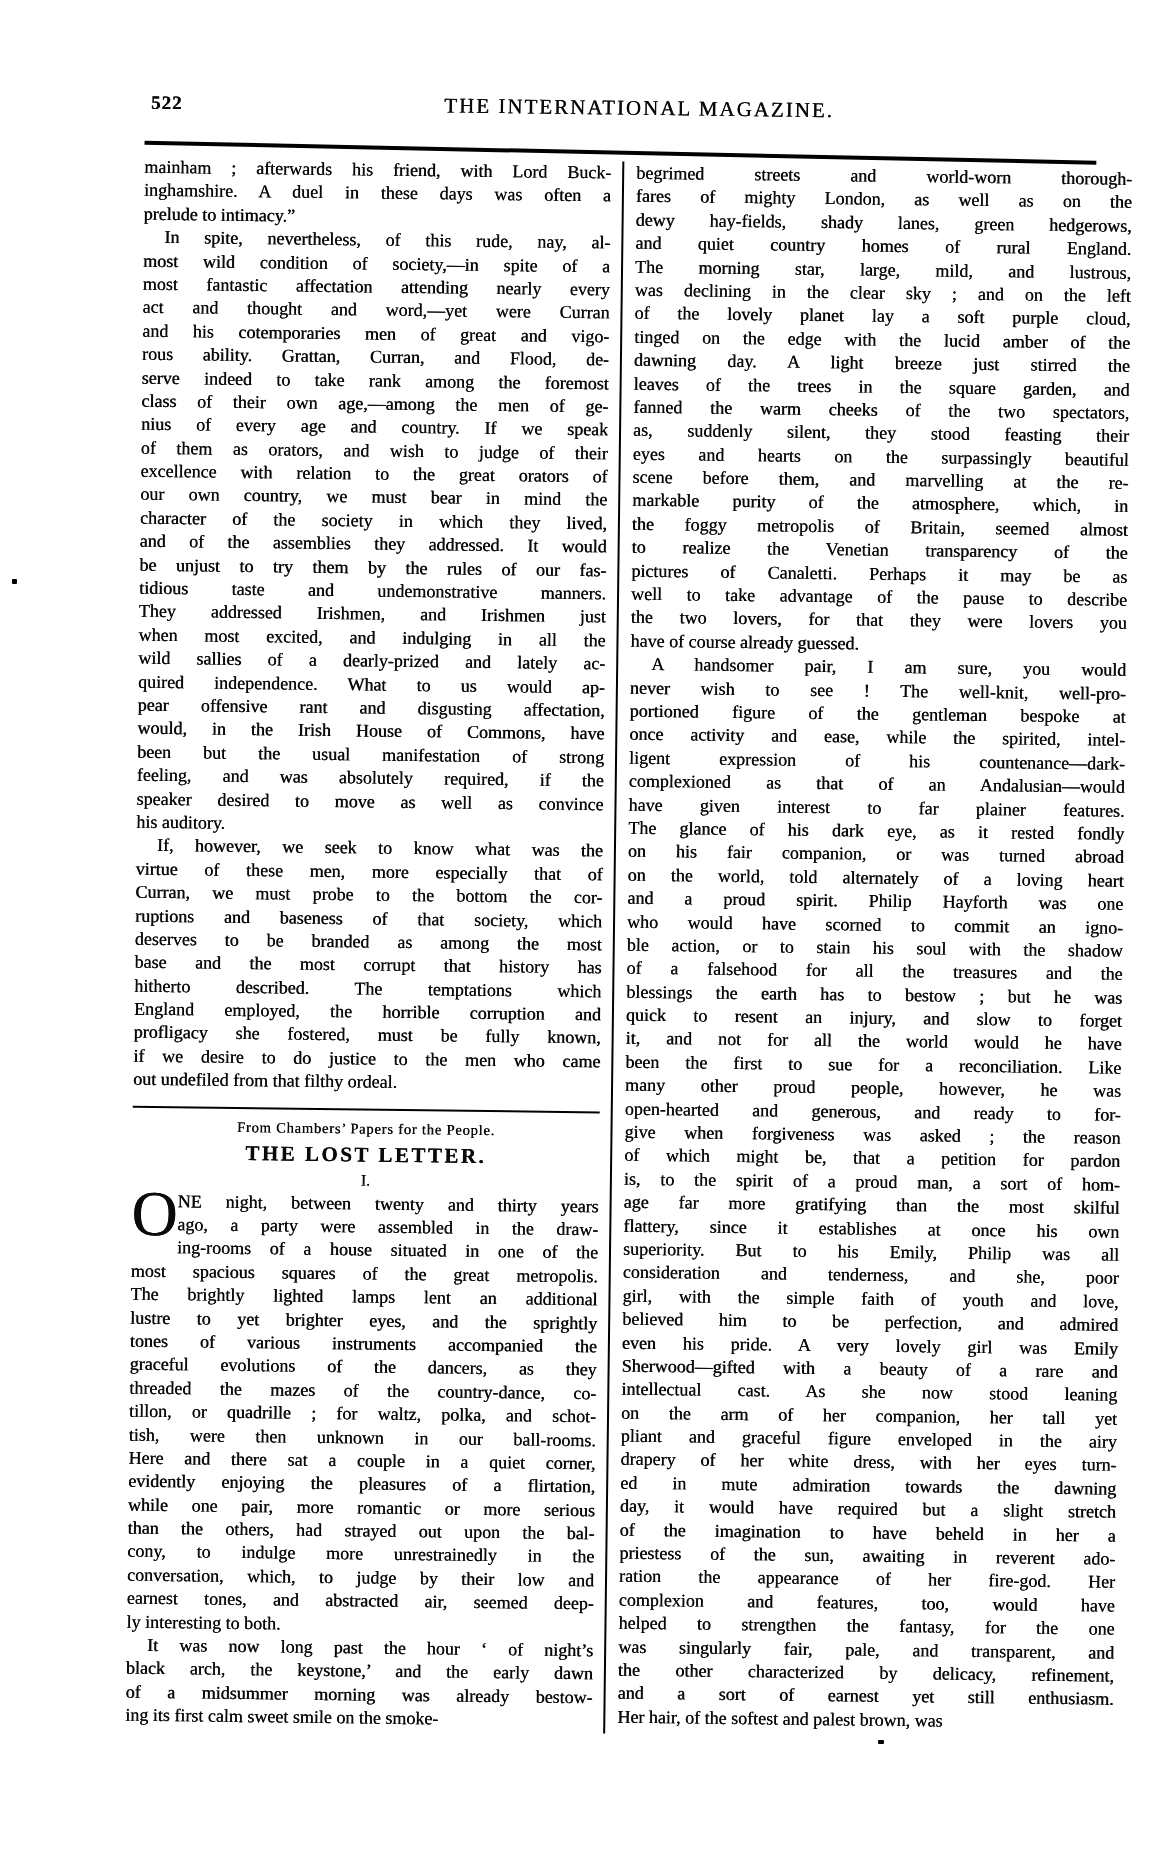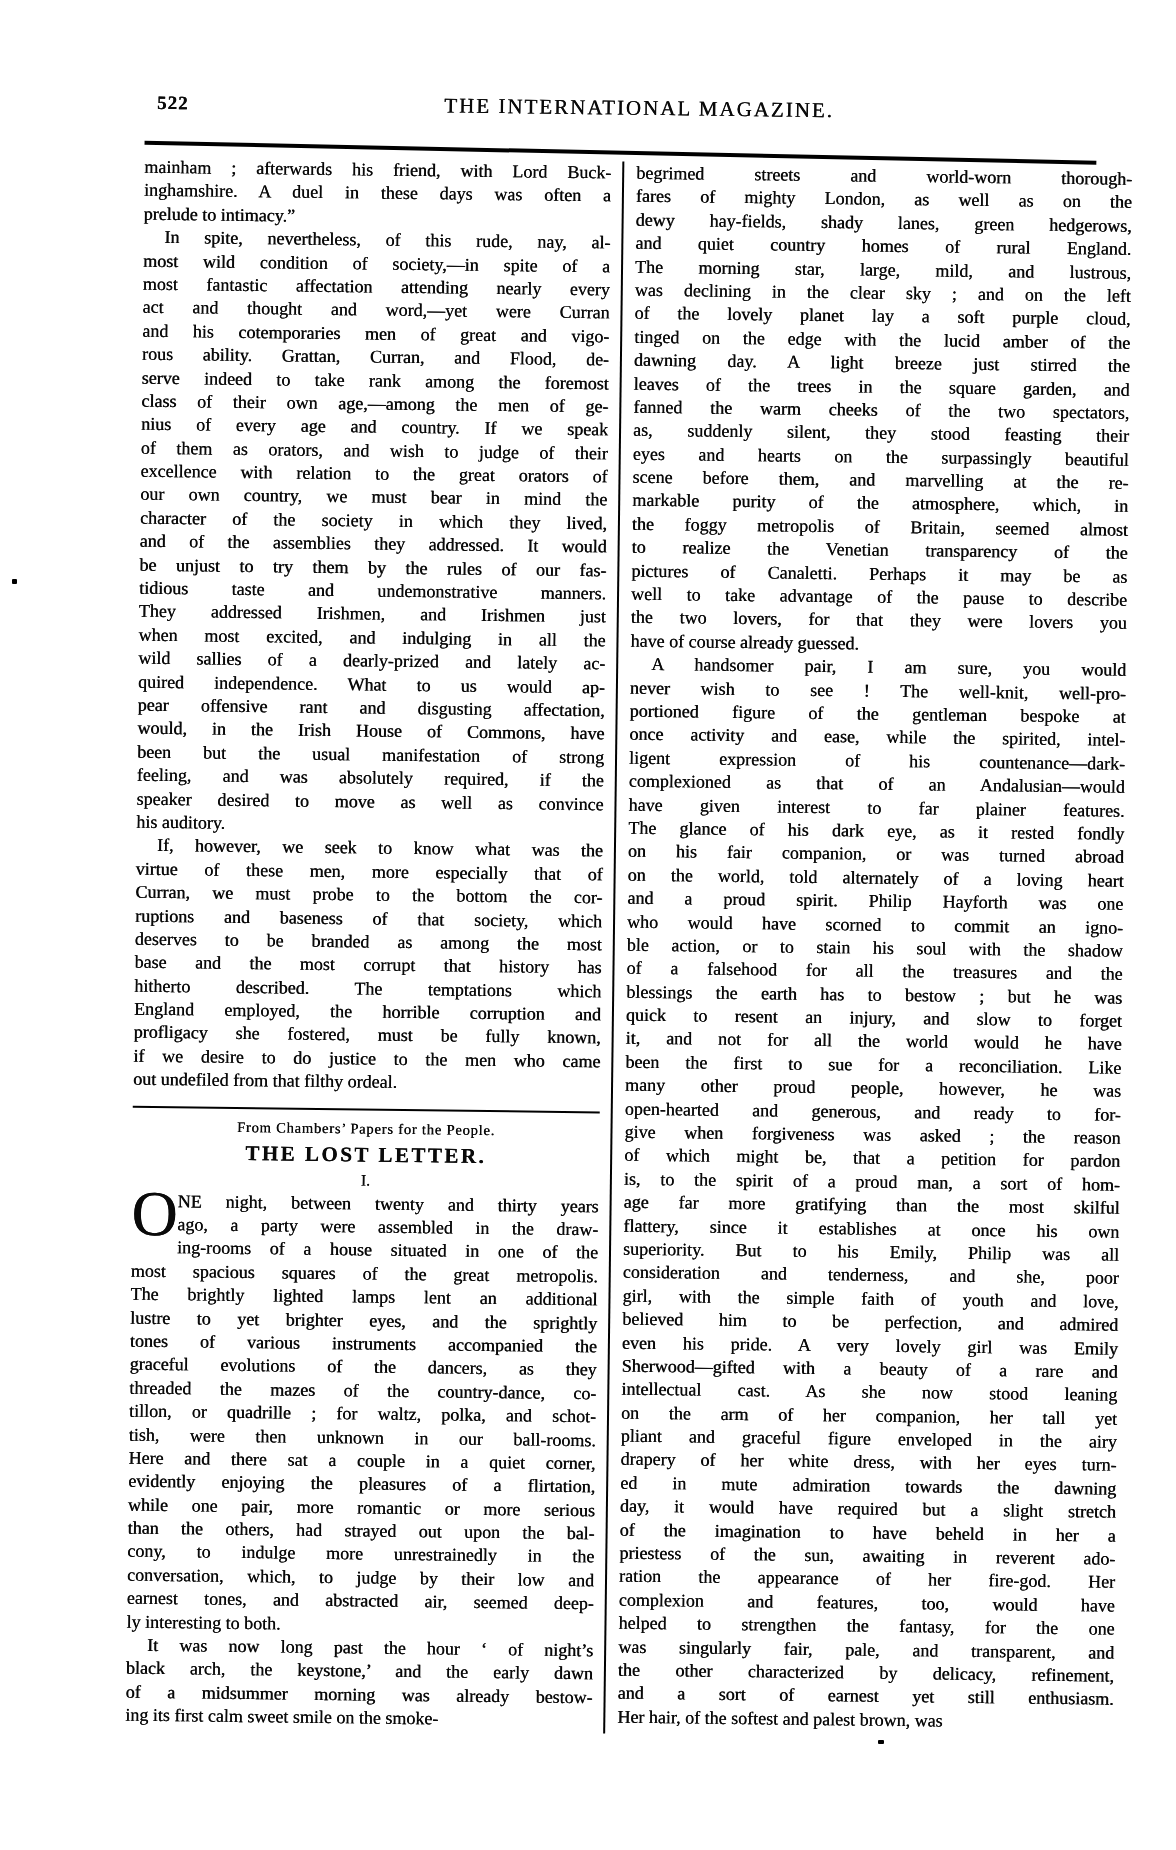--- a/index.html
+++ b/index.html
@@ -4,21 +4,21 @@
 <style>
   html,body{margin:0;padding:0;background:#ffffff;}
   .sheet{
     position:relative;width:1176px;height:1850px;background:#fff;
     overflow:hidden;color:#0a0a0a;
     font-family:"Liberation Serif","DejaVu Serif",serif;
     text-shadow:0.35px 0 0 currentColor;
   }
   .sheet-inner{position:absolute;left:145px;top:86px;width:990px;height:1720px;
     transform:rotate(0.7deg);transform-origin:20px 20px;}
-  .pagenum{position:absolute;left:12px;top:6px;font-size:19px;font-weight:bold;letter-spacing:1px;text-align:center;}
+  .pagenum{position:absolute;left:6px;top:6px;font-size:19px;font-weight:bold;letter-spacing:1px;text-align:center;}
   .masthead{position:absolute;left:0;top:4px;width:988px;text-align:center;
     font-size:21px;letter-spacing:2px;}
   .header-rule{position:absolute;left:0;top:55px;width:952px;height:4px;background:#000;
     transform:rotate(0.5deg);transform-origin:0 50%;}
   .columns{position:absolute;left:0;top:70px;width:988px;display:flex;}
   .col-left{width:467px;}
   .col-gap{width:25px;position:relative;}
   .col-divider{position:absolute;left:11px;top:0;width:2px;height:1572px;background:#000;}
   .col-right{width:496px;}
   .line{height:23.4px;line-height:23.4px;font-size:18px;

